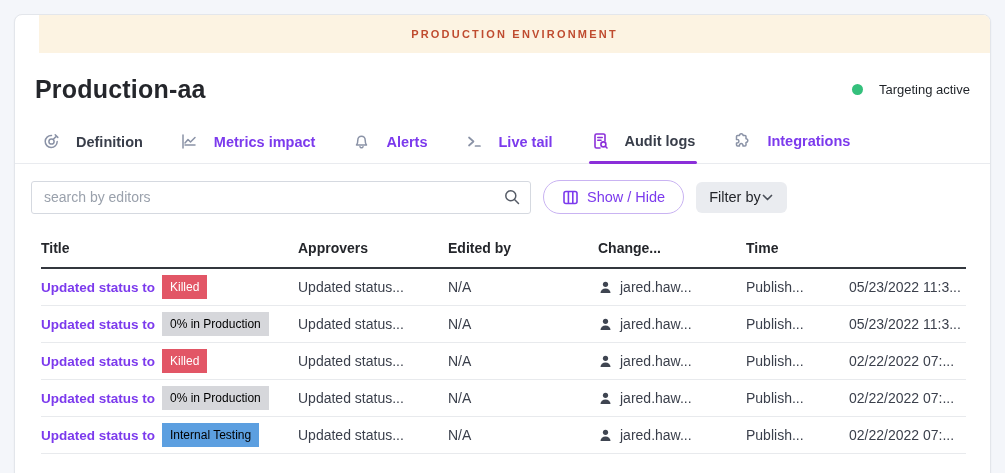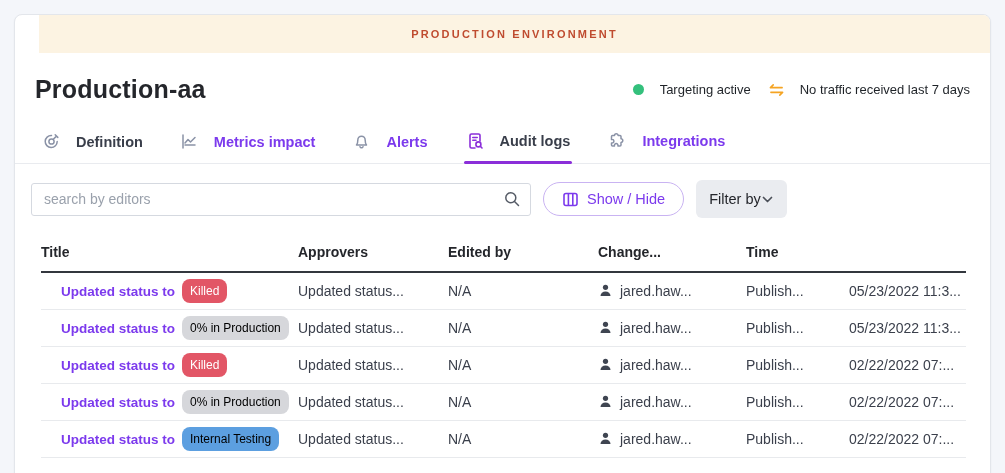--- a/index.html
+++ b/index.html
@@ -68,75 +68,66 @@
   .search-icon { position:absolute; right:10px; top:7px; color:#555b66; }
   .btn-showhide {
     display:flex; align-items:center; gap:8px;
     height:34px; padding:0 18px;
     border:1px solid #c9b3f2; border-radius:17px; background:#fff;
     color:#7c3aed; font-size:14.5px; font-weight:500; cursor:pointer;
     font-family:inherit;
   }
   .btn-filter {
     display:flex; align-items:center; gap:0;
-    height:38px; padding:0 13px;
+    height:31px; padding:0 13px;
     border:none; border-radius:6px; background:#eaecf0;
     color:#24262b; font-size:14.5px; cursor:pointer; font-family:inherit;
   }
   .chev { color:#4a4f58; display:inline-flex; }
   
   .audit-table { padding:0 24px 0 26px; }
   .t-row {
     display:grid;
     grid-template-columns:257px 150px 150px 148px 103px 1fr;
     align-items:center;
   }
   .t-head {
     font-weight:bold; font-size:14px; color:#24262b;
     height:41px; border-bottom:2px solid #33373e;
   }
   .t-body-row { height:37px; border-bottom:1px solid #e8eaed; font-size:14px; color:#3a3f4b; }
   .cell { overflow:hidden; white-space:nowrap; text-overflow:clip; padding-right:10px; }
-  .title-cell { display:flex; align-items:center; gap:7px;margin-left:20px; }
+  .title-cell { display:flex; align-items:center; gap:7px; }
   .row-link { color:#7c3aed; font-weight:bold; font-size:13.5px; cursor:pointer; white-space:nowrap; }
   .badge {
-    font-size:12px; padding:5px 8px; border-radius:8px; white-space:nowrap; cursor:pointer;
+    font-size:12px; padding:5px 8px; border-radius:0; white-space:nowrap; cursor:pointer;
   }
   .badge-killed { background:#e25666; color:#ffffff; }
   .badge-gray { background:#d6d7db; color:#000000; }
   .badge-blue { background:#5c9fe0; color:#000000; }
-  .edited-cell { display:flex; align-items:flex-start; gap:7px; }
+  .edited-cell { display:flex; align-items:flex-end; gap:7px; }
   .person-icon { color:#3f4551; display:inline-flex; }
   svg { display:block; }
 </style>
 </head>
 <body>
 
 <div class="card">
 
   <div class="env-banner">
     <span>PRODUCTION ENVIRONMENT</span>
   </div>
 
   <div class="header-row">
     <div class="page-title">Production-aa</div>
     <div class="status-group">
       <div class="status-item">
         <span class="dot-green"></span>
         <span>Targeting active</span>
       </div>
-      <div class="status-item">
-        <span class="swap-icon">
-          <svg width="15" height="14" viewBox="0 0 16 14" fill="none" stroke="currentColor" stroke-width="1.7" stroke-linecap="round" stroke-linejoin="round">
-            <path d="M4.5 1.5 L1.5 4.5 L14 4.5"></path>
-            <path d="M11.5 12.5 L14.5 9.5 L2 9.5"></path>
-          </svg>
-        </span>
-        <span>No traffic received last 7 days</span>
-      </div>
     </div>
   </div>
 
   <div class="tabs">
     <div class="tab dark-label">
       <span class="ticon">
         <svg width="17" height="17" viewBox="0 0 17 17" fill="none" stroke="currentColor" stroke-width="1.5" stroke-linecap="round">
           <path d="M14.2 8.5 A6 6 0 1 1 8.5 2.5"></path>
           <circle cx="8.5" cy="8.5" r="2.6"></circle>
           <path d="M12.2 1.8 l2.6 2.6 M13.5 3.1 l-3.2 3.2"></path>
@@ -155,20 +146,29 @@
       <span>Metrics impact</span>
     </div>
     <div class="tab purple-label">
       <span class="ticon">
         <svg width="17" height="17" viewBox="0 0 17 17" fill="none" stroke="currentColor" stroke-width="1.5" stroke-linecap="round" stroke-linejoin="round">
           <path d="M13.5 12 H3.5 C4.6 10.8 4.8 9.2 4.8 7.2 C4.8 5 6.4 3.2 8.5 3.2 C10.6 3.2 12.2 5 12.2 7.2 C12.2 9.2 12.4 10.8 13.5 12 Z"></path>
           <path d="M7 13.8 a1.6 1.6 0 0 0 3 0"></path>
         </svg>
       </span>
       <span>Alerts</span>
+    </div>
+    <div class="tab purple-label">
+      <span class="ticon">
+        <svg width="17" height="17" viewBox="0 0 17 17" fill="none" stroke="currentColor" stroke-width="1.7" stroke-linecap="round" stroke-linejoin="round">
+          <path d="M3 4.5 L7.5 8.5 L3 12.5"></path>
+          <path d="M9.5 13 H14"></path>
+        </svg>
+      </span>
+      <span>Live tail</span>
     </div>
     <div class="tab dark-label active">
       <span class="ticon">
         <svg width="18" height="18" viewBox="0 0 18 18" fill="none" stroke="currentColor" stroke-width="1.6" stroke-linecap="round" stroke-linejoin="round">
           <path d="M14 9 V3.5 a1.5 1.5 0 0 0 -1.5 -1.5 H5.5 A1.5 1.5 0 0 0 4 3.5 v11 A1.5 1.5 0 0 0 5.5 16 H9"></path>
           <path d="M6.8 5.5 h4.4 M6.8 8.2 h3.2"></path>
           <circle cx="12.4" cy="12.4" r="2.5"></circle>
           <path d="M14.3 14.3 L16 16"></path>
         </svg>
       </span>

